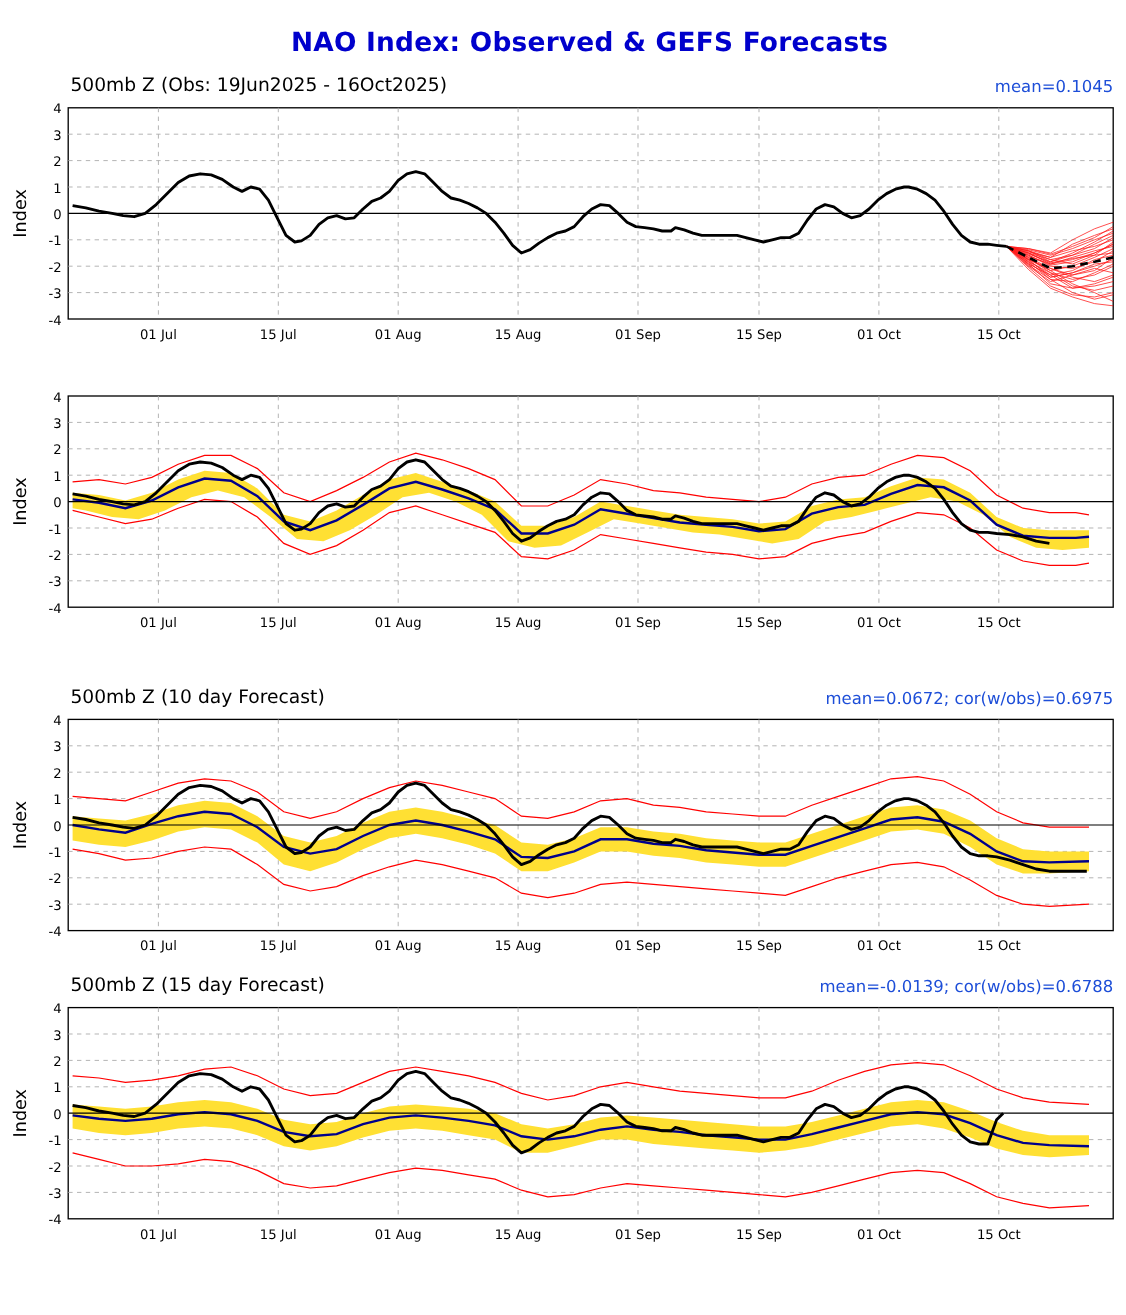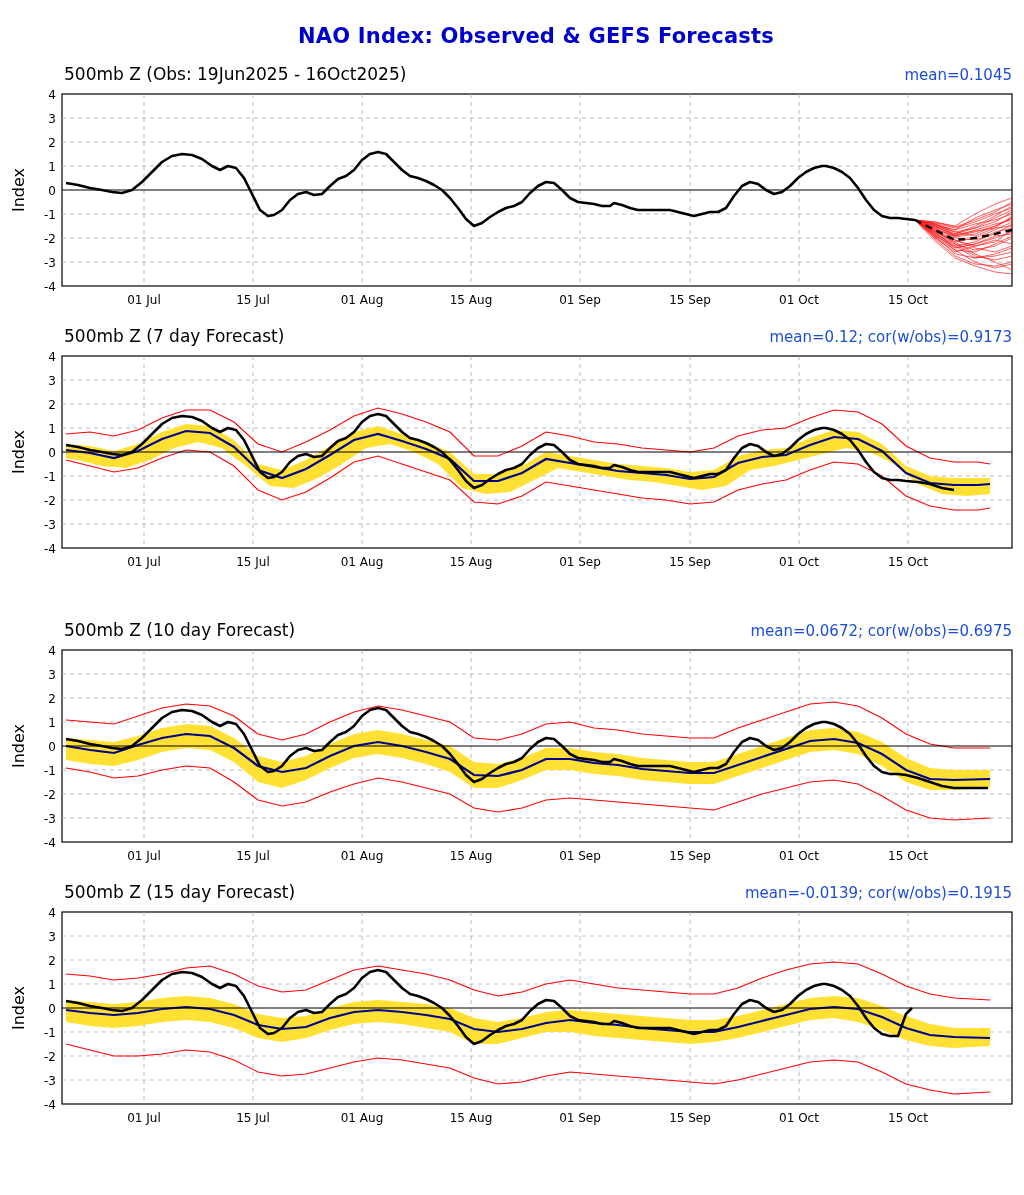--- a/index.html
+++ b/index.html
@@ -11,21 +11,21 @@
     width: 1024px;
     height: 1195px;
     font-family: "DejaVu Sans", sans-serif;
     position: relative;
     overflow: hidden;
   }
   #page-title {
     text-align: center;
     color: #0000cc;
     font-weight: bold;
-    font-size: 21px;
+    font-size: 24px;
     margin-top: 24px;
     letter-spacing: 0.2px;
     padding-left: 48px;
   }
   .panel {
     position: relative;
     width: 1024px;
     height: 262px;
   }
   .panel-header {
@@ -149,24 +149,20 @@
         <path d="M915,134 L935,140 L955,149 L975,145 L995,142 L1012,140"></path>
       </g>
       <path d="M915,134 L935,144 L955,154 L975,152 L995,148 L1012,144" fill="none" stroke="#000000" stroke-width="2.4" stroke-dasharray="7,5"></path>
       <path fill="none" stroke="#000000" stroke-width="2.6" stroke-linejoin="round" d="M66,97 L78,99 L90,102 L102,104 L112,106 L122,107 L132,104 L142,96 L152,86 L162,76 L172,70 L182,68 L192,69 L202,73 L212,80 L220,84 L228,80 L236,82 L244,92 L252,108 L260,124 L268,130 L274,129 L282,124 L290,114 L298,108 L306,106 L314,109 L322,108 L330,100 L338,93 L346,90 L354,84 L362,74 L370,68 L378,66 L386,68 L394,76 L402,84 L410,90 L418,92 L426,95 L434,99 L442,104 L450,112 L458,122 L466,133 L474,140 L482,137 L490,131 L498,126 L506,122 L514,120 L522,116 L530,107 L538,100 L546,96 L554,97 L562,104 L570,112 L578,116 L586,117 L594,118 L602,120 L610,120 L614,117 L622,119 L630,122 L638,124 L646,124 L654,124 L662,124 L670,124 L678,126 L686,128 L694,130 L702,128 L710,126 L718,126 L726,122 L734,110 L742,100 L750,96 L758,98 L766,104 L774,108 L782,106 L790,100 L798,92 L806,86 L814,82 L822,80 L826,80 L834,82 L842,86 L850,92 L858,102 L866,114 L874,124 L882,130 L890,132 L898,132 L906,133 L915,134"></path>
       <text class="ylabel-text" x="24" y="104" transform="rotate(-90 24 104)" text-anchor="middle" font-size="16">Index</text>
     </svg>
   </div>
 </div>
 
 <div class="panel" style="top:12px;">
-  <div class="panel-header">
-    <div class="panel-title">500mb Z (7 day Forecast)</div>
-    <div class="panel-stat">mean=0.12; cor(w/obs)=0.9173</div>
-  </div>
   <div class="plot-wrap">
     <svg width="1024" height="236" viewBox="0 0 1024 236">
       <rect x="62" y="8" width="950" height="192" fill="#ffffff" stroke="#000000" stroke-width="1.2"></rect>
       <g stroke="#aaaaaa" stroke-width="0.8" stroke-dasharray="4,4">
         <line x1="62" y1="32" x2="1012" y2="32"></line>
         <line x1="62" y1="56" x2="1012" y2="56"></line>
         <line x1="62" y1="80" x2="1012" y2="80"></line>
         <line x1="62" y1="128" x2="1012" y2="128"></line>
         <line x1="62" y1="152" x2="1012" y2="152"></line>
         <line x1="62" y1="176" x2="1012" y2="176"></line>
@@ -269,21 +265,21 @@
         <text class="xtick-label" x="908" y="218" text-anchor="middle">15 Oct</text>
       </g>
       <text x="24" y="104" transform="rotate(-90 24 104)" text-anchor="middle" font-size="16">Index</text>
     </svg>
   </div>
 </div>
 
 <div class="panel" style="top:12px;">
   <div class="panel-header">
     <div class="panel-title">500mb Z (15 day Forecast)</div>
-    <div class="panel-stat">mean=-0.0139; cor(w/obs)=0.1915</div>
+    <div class="panel-stat">mean=-0.0139; cor(w/obs)=0.6788</div>
   </div>
   <div class="plot-wrap">
     <svg width="1024" height="236" viewBox="0 0 1024 236">
       <rect x="62" y="8" width="950" height="192" fill="#ffffff" stroke="#000000" stroke-width="1.2"></rect>
       <g stroke="#aaaaaa" stroke-width="0.8" stroke-dasharray="4,4">
         <line x1="62" y1="32" x2="1012" y2="32"></line>
         <line x1="62" y1="56" x2="1012" y2="56"></line>
         <line x1="62" y1="80" x2="1012" y2="80"></line>
         <line x1="62" y1="128" x2="1012" y2="128"></line>
         <line x1="62" y1="152" x2="1012" y2="152"></line>

